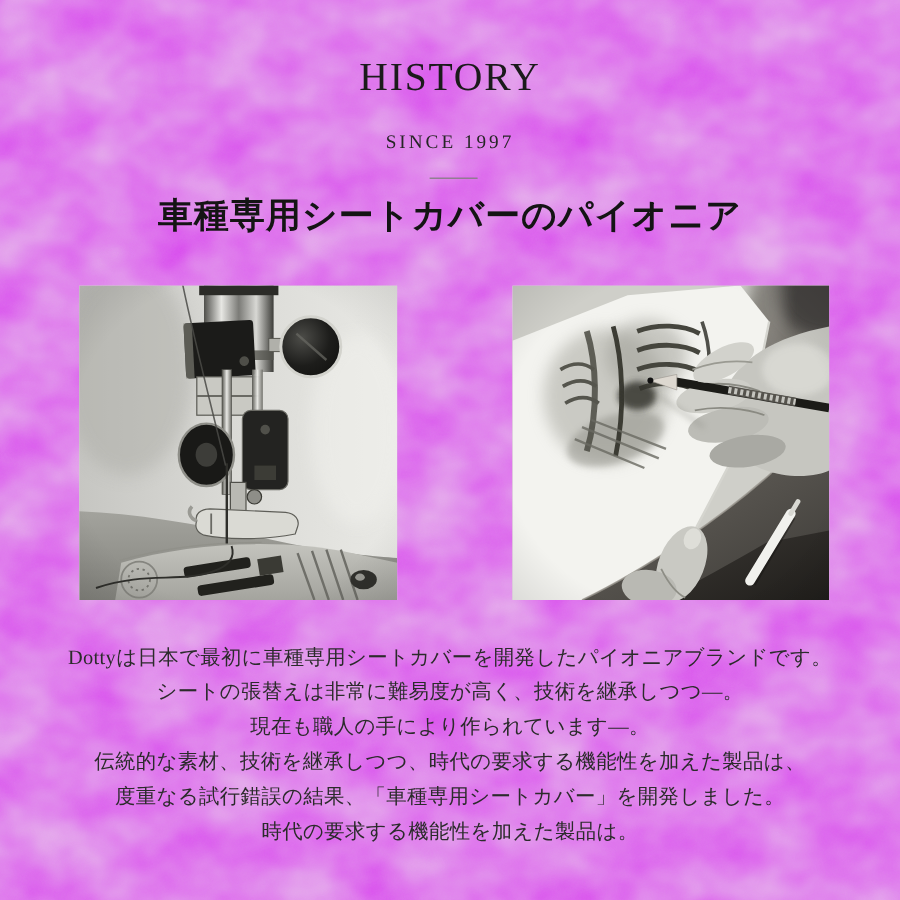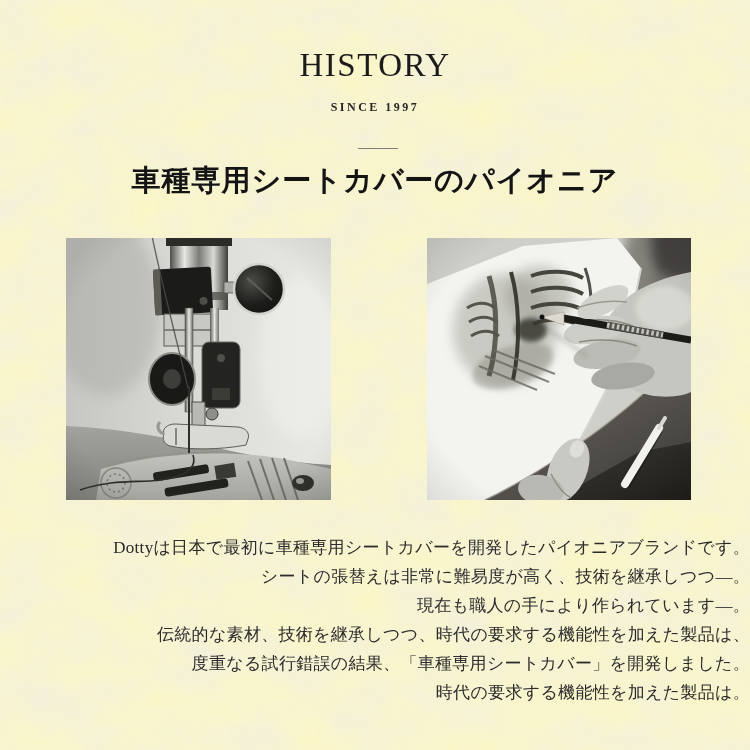--- a/index.html
+++ b/index.html
@@ -1,50 +1,50 @@
 <!DOCTYPE html>
 <html><head>
 <meta charset="utf-8">
 <style>
   html,body{margin:0;padding:0;}
   body{background:#9b9b98;font-family:"Liberation Serif","DejaVu Serif",serif;}
   .page{
     position:relative;width:750px;height:750px;margin:0 auto;
-    background:#fef9c3;overflow:hidden;
+    background:#d946ef;overflow:hidden;
   }
   .texture{position:absolute;left:0;top:0;z-index:0;pointer-events:none;}
   .layer{position:absolute;left:0;width:100%;text-align:center;z-index:2;}
   .title{
     top:47px;font-size:33px;line-height:36px;letter-spacing:1.5px;
     color:#1b1b1b;font-weight:400;
   }
   .subtitle{
-    top:98px;font-size:12px;line-height:18px;letter-spacing:2.5px;
-    color:#262626;font-weight:700;
+    top:110px;font-size:16px;line-height:18px;letter-spacing:2.5px;
+    color:#262626;font-weight:400;
   }
   .divider{
     position:absolute;z-index:2;top:148px;left:50%;width:40px;height:1px;
     margin-left:-17px;background:#7e7e7a;
   }
   .jp-heading{
     top:161px;font-size:29px;line-height:38px;letter-spacing:1px;
     color:#141414;font-weight:600;
   }
   .figure{
     position:absolute;top:238px;width:265px;height:262px;z-index:2;
     background:#d8d8d4;overflow:hidden;
   }
   .figure--left{left:66px;}
   .figure--right{left:427px;width:264px;}
   .figure svg{display:block;width:100%;height:100%;}
   .story{
     top:533px;font-size:17px;line-height:29px;letter-spacing:0.3px;
     color:#2b2b2b;
   }
-  .story-line{white-space:nowrap;text-align:right;}
+  .story-line{white-space:nowrap;}
 </style>
 </head>
 <body>
 
 <div class="page">
 
   <svg class="texture" width="750" height="750">
     <defs>
       <filter id="mottle" x="0" y="0" width="100%" height="100%">
         <feTurbulence type="fractalNoise" baseFrequency="0.018 0.022" numOctaves="3" seed="11"></feTurbulence>

